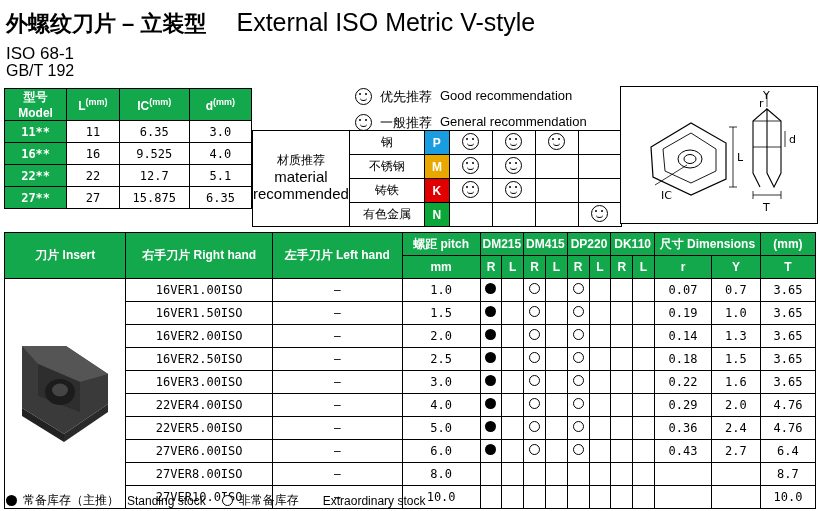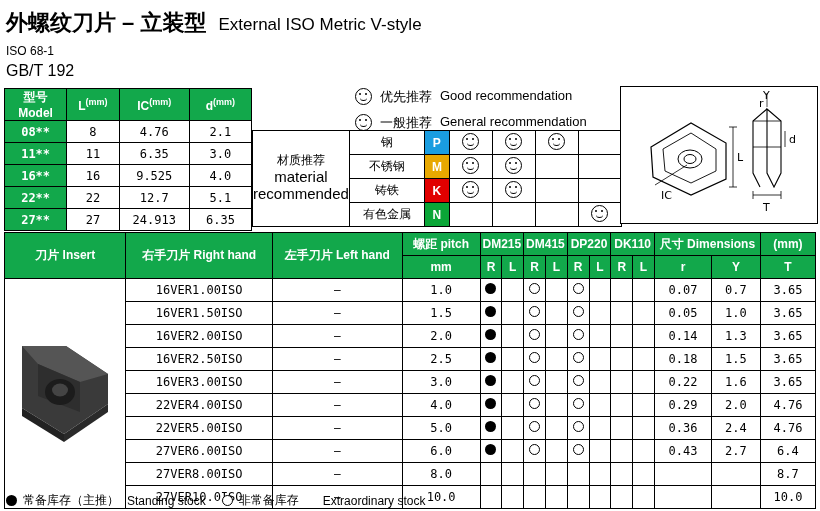--- a/index.html
+++ b/index.html
@@ -8,22 +8,22 @@
     font-family:"Liberation Sans", sans-serif;
     color:#000;
     position:relative;
     overflow:hidden;
   }
   .page{position:relative;width:820px;height:511px;border-radius:12px;}
 
   
   .title-row{position:absolute;left:6px;top:8px;display:flex;align-items:baseline;}
   .title-cn{font-size:22px;font-weight:bold;letter-spacing:0px;}
-  .title-en{font-size:17px;margin-left:12px;}
-  .std1{position:absolute;left:6px;top:44px;font-size:12px;}
+  .title-en{font-size:25px;margin-left:30px;}
+  .std1{position:absolute;left:6px;top:44px;font-size:17px;}
   .std2{position:absolute;left:6px;top:62px;font-size:16px;}
 
   
   .tbl{border-collapse:collapse;}
   .tbl td,.tbl th{border:1px solid #000;font-size:12px;text-align:center;vertical-align:middle;padding:0;}
 
   
   #model-table{position:absolute;left:4px;top:88px;width:248px;}
   #model-table td{height:21px;}
   #model-table .hdr{background:#12a84b;color:#fff;font-weight:bold;}
@@ -98,47 +98,41 @@
 
   <table class="tbl" id="model-table">
     <tbody>
         <tr>
       <td class="hdr mcol">型号 Model</td>
       <td class="hdr lcol"><span>L</span><span class="unit">(mm)</span></td>
       <td class="hdr iccol"><span>IC</span><span class="unit">(mm)</span></td>
       <td class="hdr dcol"><span>d</span><span class="unit">(mm)</span></td>
     </tr>
     <tr>
-      <td class="hdr mono">08**</td>
-      <td class="mono">8</td>
-      <td class="mono">4.76</td>
-      <td class="mono">2.1</td>
-    </tr>
-    <tr>
       <td class="hdr mono">11**</td>
       <td class="mono">11</td>
       <td class="mono">6.35</td>
       <td class="mono">3.0</td>
     </tr>
     <tr>
       <td class="hdr mono">16**</td>
       <td class="mono">16</td>
       <td class="mono">9.525</td>
       <td class="mono">4.0</td>
     </tr>
     <tr>
       <td class="hdr mono">22**</td>
       <td class="mono">22</td>
       <td class="mono">12.7</td>
       <td class="mono">5.1</td>
     </tr>
     <tr>
       <td class="hdr mono">27**</td>
       <td class="mono">27</td>
-      <td class="mono">24.913</td>
+      <td class="mono">15.875</td>
       <td class="mono">6.35</td>
     </tr>
   </tbody>
     </table>
 
   <table class="tbl" id="material-table">
     <tbody>
         <tr>
       <td class="mat-label" rowspan="4">
         <span>材质推荐</span>
@@ -288,21 +282,21 @@
       <td>–</td>
       <td class="mono">1.5</td>
       <td><span class="dot"></span></td>
       <td></td>
       <td><span class="circ"></span></td>
       <td></td>
       <td><span class="circ"></span></td>
       <td></td>
       <td></td>
       <td></td>
-      <td class="mono">0.05</td>
+      <td class="mono">0.19</td>
       <td class="mono">1.0</td>
       <td class="mono">3.65</td>
     </tr>
 
     <tr>
       <td class="mono">16VER2.00ISO</td>
       <td>–</td>
       <td class="mono">2.0</td>
       <td><span class="dot"></span></td>
       <td></td>

